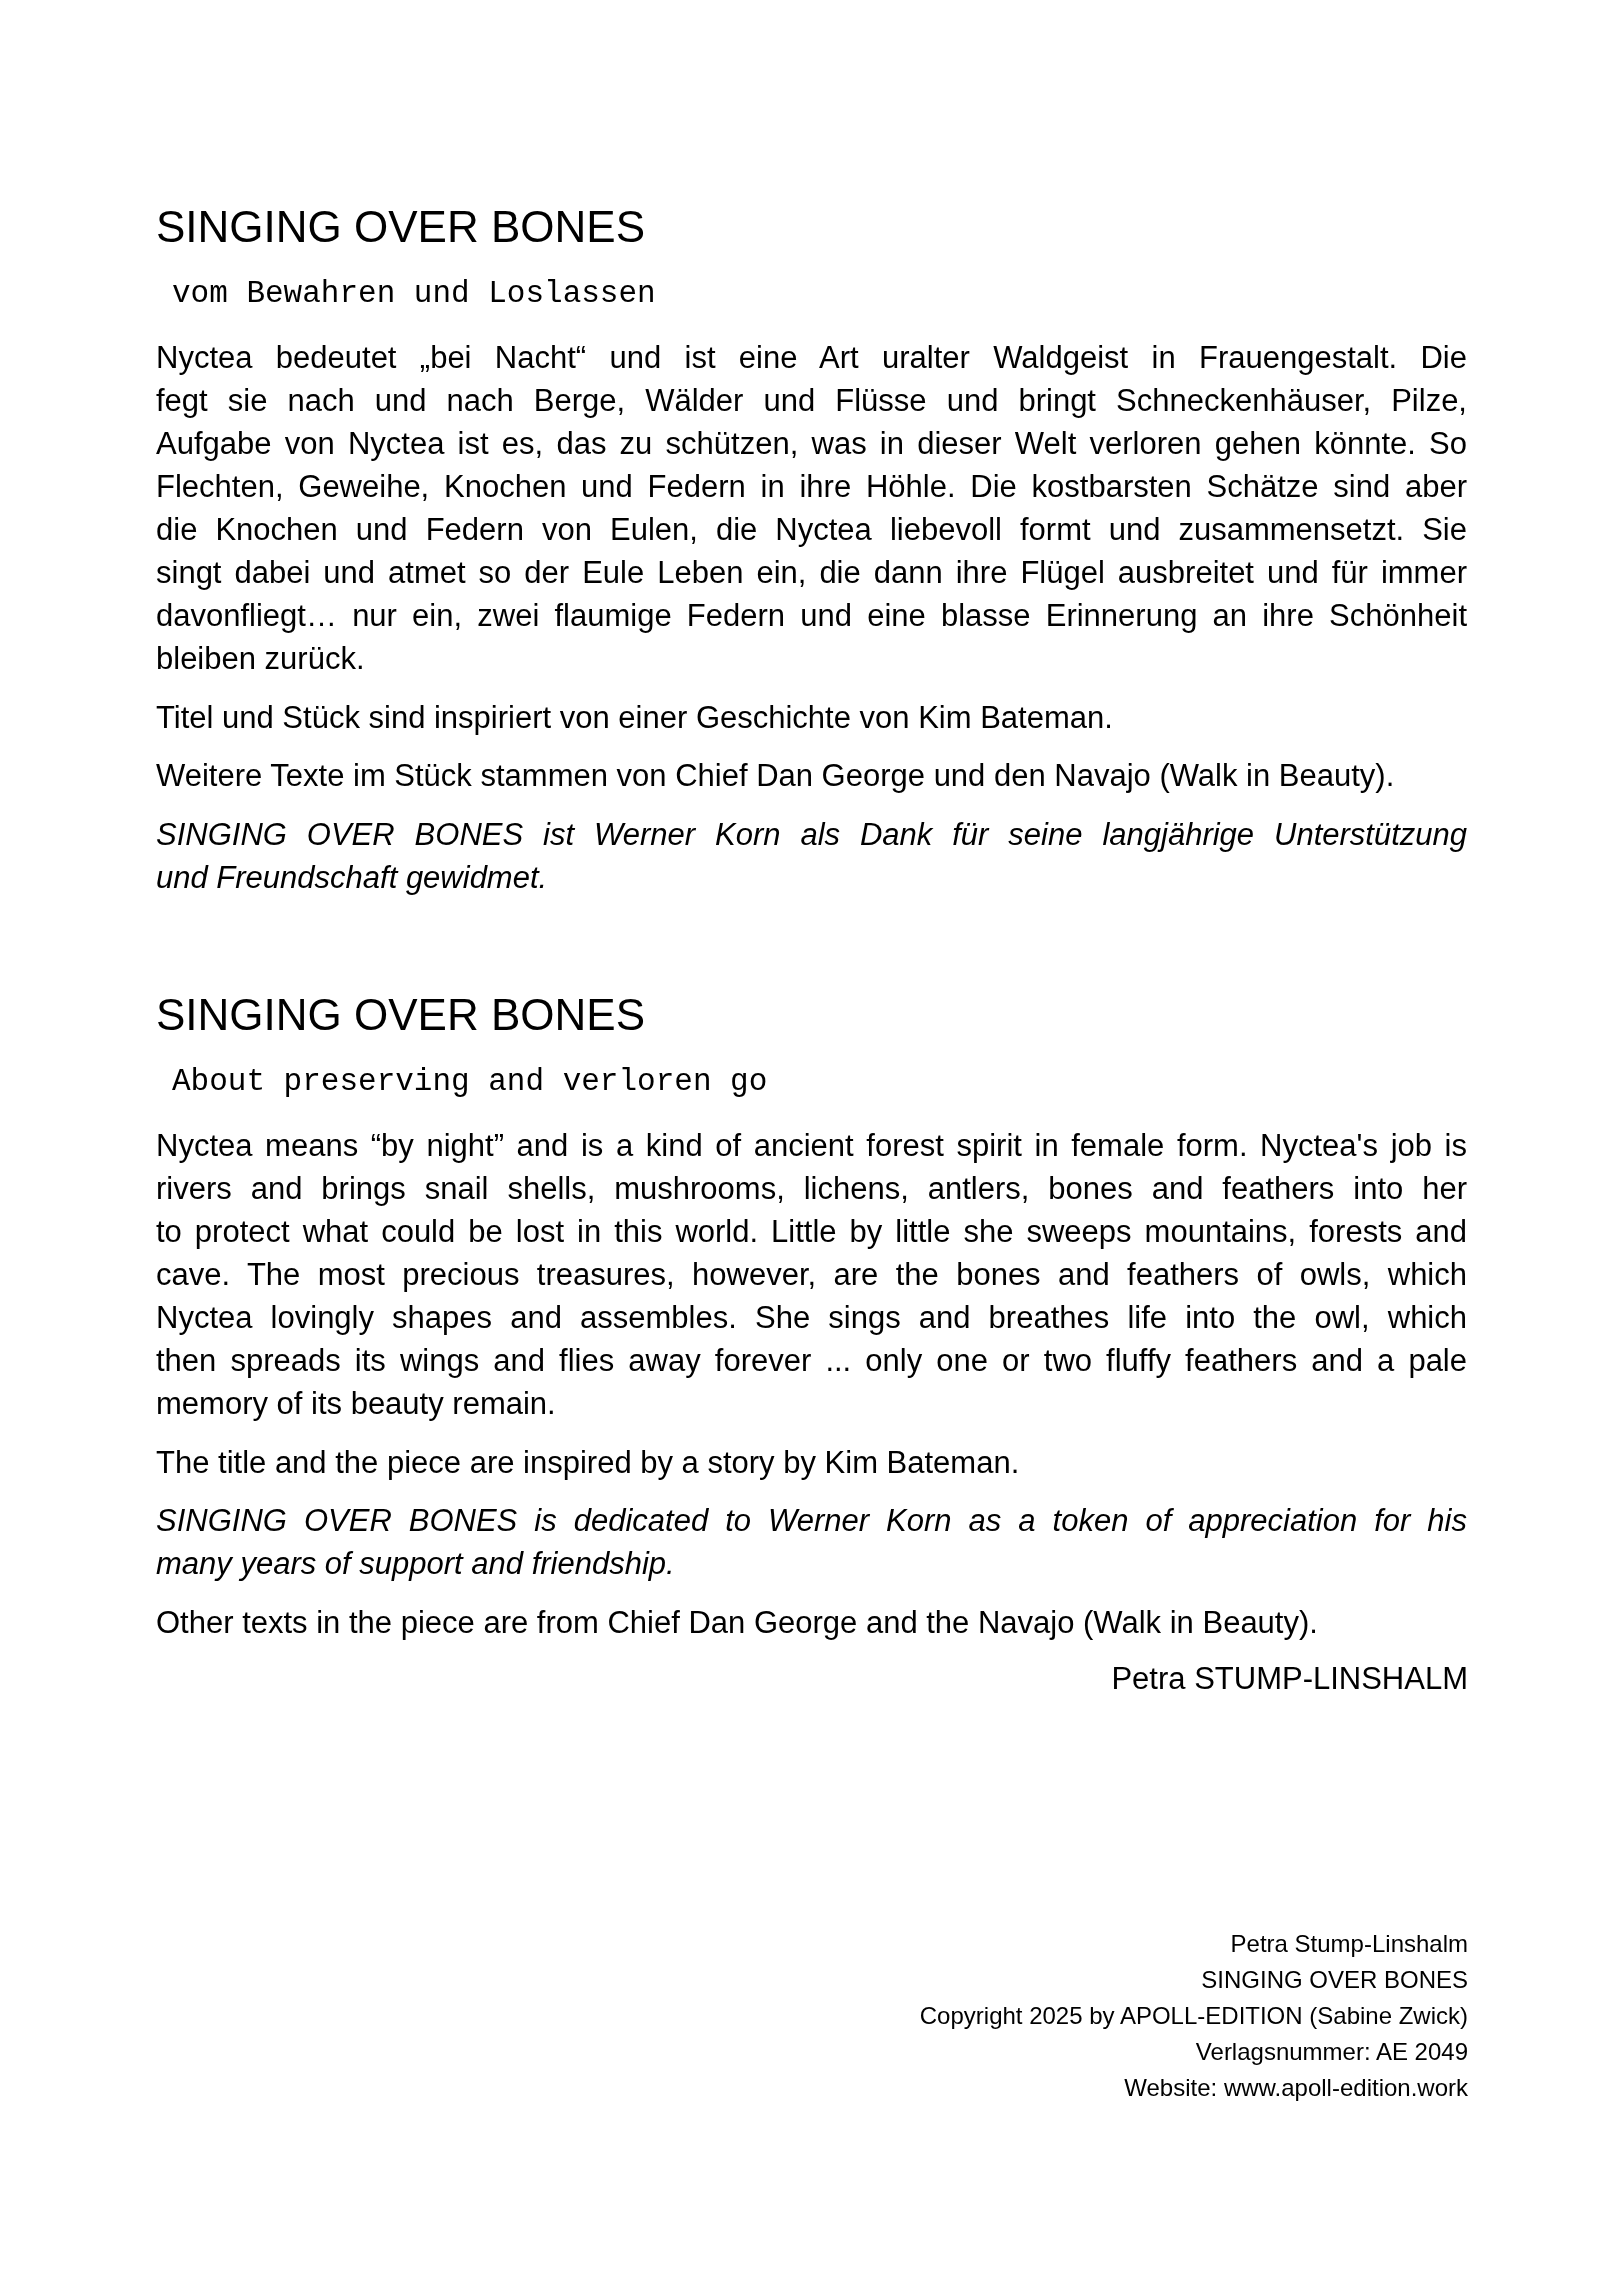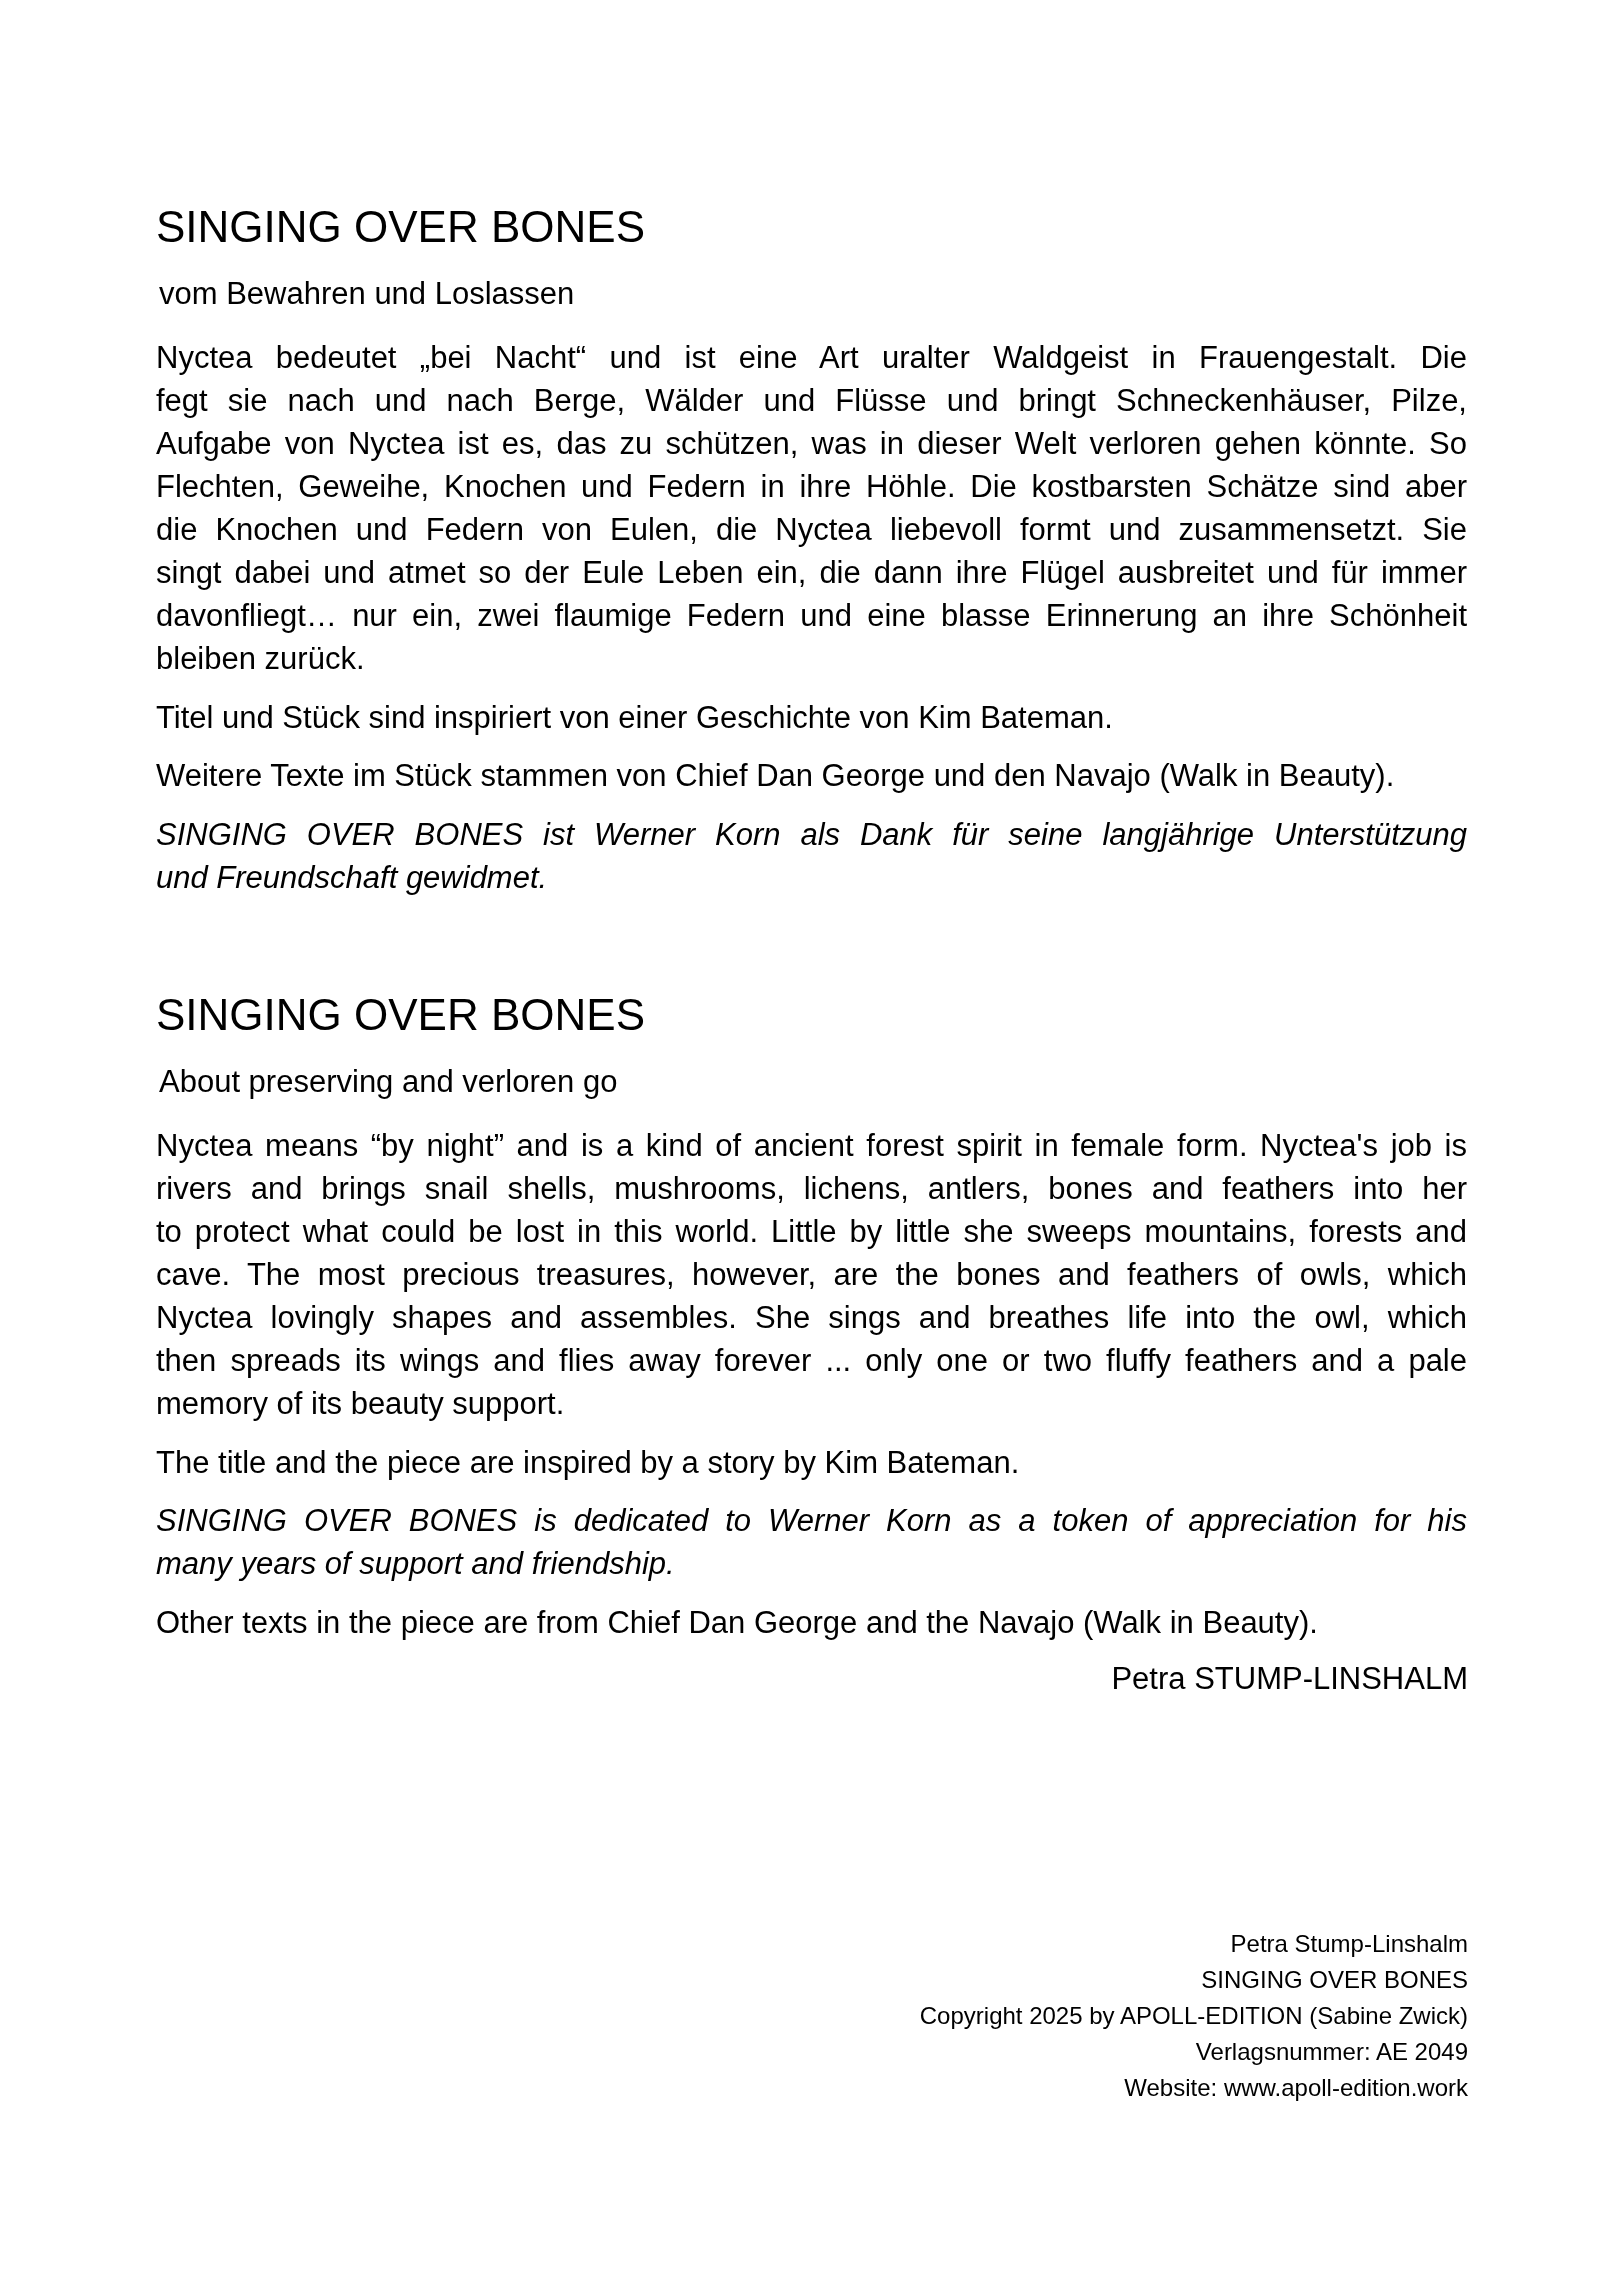--- a/index.html
+++ b/index.html
@@ -1,20 +1,20 @@
 <!DOCTYPE html>
 <html style="font-size:10.5px"><head>
 <meta charset="utf-8">
 <style>
   html, body { margin: 0; padding: 0; background: #ffffff; }
   body { width: 1622px; height: 2295px; position: relative; overflow: hidden; color: #000000;
          font-family: "Liberation Sans", sans-serif; }
   .block { position: absolute; left: 156px; width: 1311px; }
   .title { font-size: 44px; line-height: 52px; margin: 0; font-weight: normal; white-space: nowrap; }
-  .subtitle { font-size: 31px; line-height: 43px; margin: 19px 0 0 3px; white-space: nowrap; }
+  .subtitle { font-size: 31px; line-height: 43px; margin: 19px 0 0 16px; white-space: nowrap; font-family: Liberation Mono, monospace; }
   .para { font-size: 31px; line-height: 43px; margin: 15.7px 0 0 0; }
   .para.first { margin-top: 21px; }
   .line { display: block; height: 43px; white-space: nowrap; }
   .line.j { text-align: justify; text-align-last: justify; white-space: normal; overflow: hidden; }
   .italic { font-style: italic; }
   .signature { position: absolute; right: 154px; top: 1657px; font-size: 31px; line-height: 43px; white-space: nowrap; }
   .imprint { position: absolute; right: 154px; top: 1926px; text-align: right; font-size: 24px; line-height: 36px; }
   .imprint div { white-space: nowrap; }
 </style>
 </head>
@@ -48,21 +48,21 @@
 <section class="block" style="top:989px;">
   <h1 class="title">SINGING OVER BONES</h1>
   <div class="subtitle">About preserving and verloren go</div>
   <div class="para first">
     <span class="line j">Nyctea means “by night” and is a kind of ancient forest spirit in female form. Nyctea's job is</span>
     <span class="line j">rivers and brings snail shells, mushrooms, lichens, antlers, bones and feathers into her</span>
     <span class="line j">to protect what could be lost in this world. Little by little she sweeps mountains, forests and</span>
     <span class="line j">cave. The most precious treasures, however, are the bones and feathers of owls, which</span>
     <span class="line j">Nyctea lovingly shapes and assembles. She sings and breathes life into the owl, which</span>
     <span class="line j">then spreads its wings and flies away forever ... only one or two fluffy feathers and a pale</span>
-    <span class="line">memory of its beauty support.</span>
+    <span class="line">memory of its beauty remain.</span>
   </div>
   <div class="para">
     <span class="line">The title and the piece are inspired by a story by Kim Bateman.</span>
   </div>
   <div class="para italic">
     <span class="line j">SINGING OVER BONES is dedicated to Werner Korn as a token of appreciation for his</span>
     <span class="line">many years of support and friendship.</span>
   </div>
   <div class="para">
     <span class="line">Other texts in the piece are from Chief Dan George and the Navajo (Walk in Beauty).</span>

